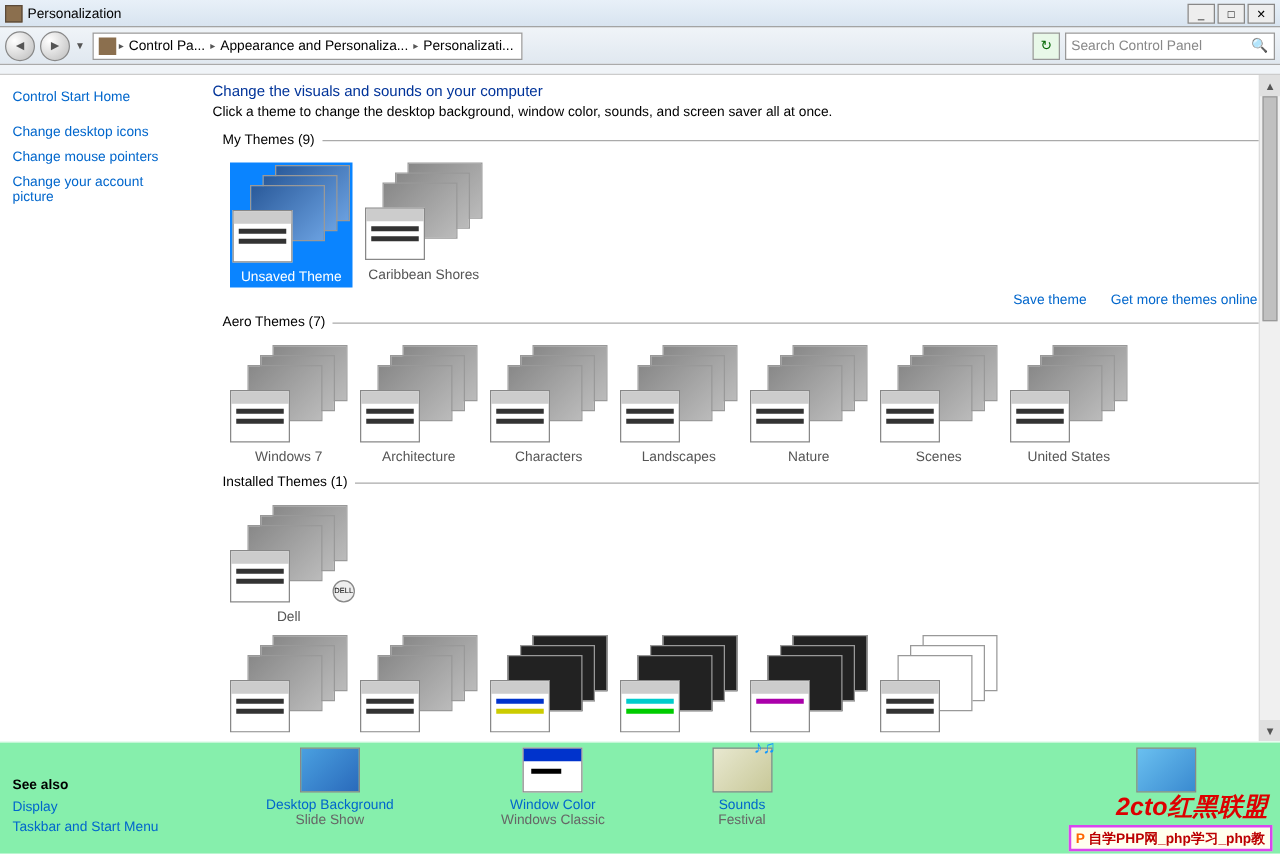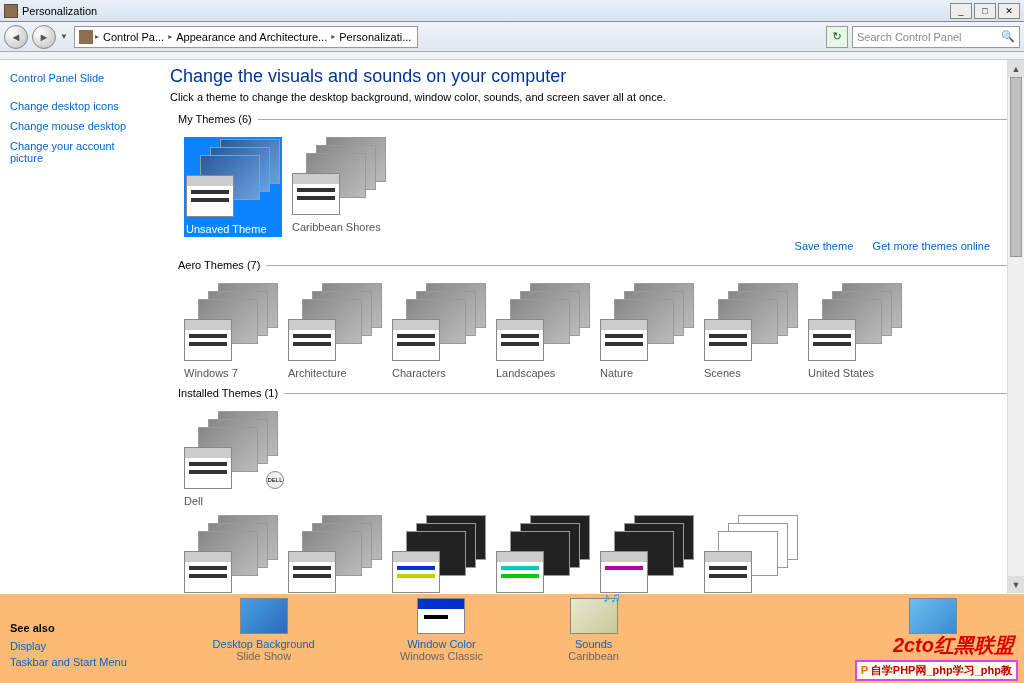--- a/index.html
+++ b/index.html
@@ -21,28 +21,28 @@
   .nav-spacer { flex: 1; }
   .refresh-btn { width: 22px; height: 22px; border: 1px solid #999; background: #e8f8e8; display: flex; align-items: center; justify-content: center; font-size: 11px; color: #060; }
   .searchbox { width: 168px; height: 22px; border: 1px solid #999; background: #fff; padding: 0 4px; display: flex; align-items: center; gap: 4px; font-size: 11px; color: #888; }
   .searchbox .sicon { width: 14px; height: 14px; color: #888; margin-left: auto; }
   .toolbar { height: 8px; background: #f0f4f8; border-bottom: 1px solid #ccc; }
   
   .main { display: flex; height: calc(683px - 22px - 30px - 8px - 90px); }
   .sidebar { width: 170px; padding: 8px 10px; background: #fff; }
   .sidebar a { display: block; color: #0066cc; text-decoration: none; font-size: 11px; padding: 4px 10px 4px 0; cursor: pointer; }
   .content { flex: 1; padding: 6px 10px 0 0; overflow-y: hidden; }
-  .content h2 { font-size: 18px; font-weight: normal; color: #003399; margin-bottom: 4px; }
+  .content h2 { font-size: 12px; font-weight: normal; color: #003399; margin-bottom: 4px; }
   .content .desc { font-size: 11px; margin-bottom: 10px; }
   .section-header { display: flex; align-items: center; font-size: 11px; margin: 6px 0 6px 8px; }
   .section-header .line { flex: 1; height: 1px; background: #aaa; margin-left: 6px; }
   .section-links { margin-left: auto; margin-right: 8px; }
   .section-links a { color: #0066cc; text-decoration: none; margin-left: 16px; font-size: 11px; }
   .themes-row { display: flex; flex-wrap: wrap; gap: 10px; padding: 6px 0 2px 14px; }
-  .theme { width: 94px; text-align: left; font-size: 11px; cursor: pointer; }
+  .theme { width: 94px; text-align: center; font-size: 11px; cursor: pointer; }
   .theme .thumb { width: 94px; height: 80px; position: relative; margin-bottom: 4px; }
   .theme .thumb .bg { position: absolute; width: 60px; height: 45px; border: 1px solid #999; }
   .theme .thumb .bg1 { right: 0; top: 0; }
   .theme .thumb .bg2 { right: 10px; top: 8px; }
   .theme .thumb .bg3 { right: 20px; top: 16px; }
   .theme .thumb .win { position: absolute; left: 0; bottom: 2px; width: 48px; height: 42px; background: #fff; border: 1px solid #888; }
   .theme .thumb .win .wtitle { height: 10px; background: #ccc; }
   .theme .thumb .win .wbar { margin: 4px; height: 4px; background: #333; }
   .theme.selected { background: #0a84ff; color: #fff; padding: 2px; width: 98px; }
   .theme.selected .label { color: #fff; }
@@ -67,21 +67,21 @@
   .hcb .win .wbar:last-child { background: #fff; }
   .hcw .win { background: #fff; }
   .hcw .win .wtitle { background: #000; }
   .hcw .win .wbar { background: #000; }
   .classic .win .wtitle { background: #0a246a; }
   .classic .win .wbar { background: #0a246a; }
   .w7basic .win .wtitle { background: #ccd8e8; }
   .unsaved .win .wtitle { background: #0033cc; }
   .unsaved .win .wbar { background: #000; }
   
-  .bottom { position: absolute; left: 0; right: 0; bottom: 0; height: 90px; background: #fdba74; border-top: 1px solid #fff; display: flex; }
+  .bottom { position: absolute; left: 0; right: 0; bottom: 0; height: 90px; background: #86efac; border-top: 1px solid #fff; display: flex; }
   .bottom-side { width: 170px; padding: 0 10px; font-size: 11px; }
   .bottom-side .hdr { font-weight: bold; margin-bottom: 4px; margin-top: 28px; }
   .bottom-side a { display: block; color: #0066cc; text-decoration: none; padding: 2px 0; }
   .bottom-items { flex: 1; display: flex; justify-content: space-around; align-items: flex-start; padding: 4px 24px 0 0; }
   .bitem { text-align: center; font-size: 11px; cursor: pointer; }
   .bitem .bicon { width: 48px; height: 36px; margin: 0 auto 4px auto; border: 1px solid #888; background: #ddd; position: relative; }
   .bicon-bg { background: linear-gradient(135deg,#4aa0e0,#2a6abb)!important; }
   .bicon-wc { background: #fff !important; }
   .bicon-wc::before { content:""; position:absolute; top:0;left:0;right:0;height:10px;background:#0033cc; }
   .bicon-wc::after { content:""; position:absolute; top:16px;left:6px;width:24px;height:4px;background:#000; }
@@ -112,48 +112,48 @@
 
 <div class="navbar">
   <div class="nav-btn">◄</div>
   <div class="nav-btn">►</div>
   <div class="nav-drop">▼</div>
   <div class="breadcrumb">
     <span class="icon"></span>
     <span class="sep">▸</span>
     <span class="crumb">Control Pa...</span>
     <span class="sep">▸</span>
-    <span class="crumb">Appearance and Architecture...</span>
+    <span class="crumb">Appearance and Personaliza...</span>
     <span class="sep">▸</span>
     <span class="crumb">Personalizati...</span>
   </div>
   <div class="nav-spacer"></div>
   <div class="refresh-btn">↻</div>
   <div class="searchbox">
     <span>Search Control Panel</span>
     <span class="sicon">🔍</span>
   </div>
 </div>
 <div class="toolbar"></div>
 
 <div class="main">
   <div class="sidebar">
-    <a>Control Panel Slide</a>
+    <a>Control Start Home</a>
     <div style="height:8px;"></div>
     <a>Change desktop icons</a>
-    <a>Change mouse desktop</a>
+    <a>Change mouse pointers</a>
     <a>Change your account picture</a>
   </div>
 
   <div class="content">
     <h2>Change the visuals and sounds on your computer</h2>
     <div class="desc">Click a theme to change the desktop background, window color, sounds, and screen saver all at once.</div>
 
     <div class="section-header">
-      <span>My Themes (6)</span>
+      <span>My Themes (9)</span>
       <span class="line"></span>
     </div>
     <div class="themes-row" id="my-themes">
         <div class="theme blue-bg unsaved selected">
     <div class="thumb">
       <div class="bg bg1"></div>
             <div class="bg bg2"></div>
             <div class="bg bg3"></div>
       <div class="win">
               <div class="wtitle"></div>
@@ -173,21 +173,21 @@
               <div class="wtitle"></div>
               <div class="wbar"></div>
               <div class="wbar"></div>
             </div>
 
     </div>
     <div class="label">Caribbean Shores</div>
         </div>
       </div>
 
-    <div style="display:flex;align-items:center;margin-right:16px;">
+    <div style="display:flex;align-items:center;">
       <span class="section-links">
         <a>Save theme</a>
         <a>Get more themes online</a>
       </span>
     </div>
 
     <div class="section-header">
       <span>Aero Themes (7)</span>
       <span class="line"></span>
     </div>
@@ -415,21 +415,21 @@
     <div class="bsub">Slide Show</div>
       </div>
       <div class="bitem">
         <div class="bicon bicon-wc"></div>
     <div class="btitle">Window Color</div>
     <div class="bsub">Windows Classic</div>
       </div>
       <div class="bitem">
         <div class="bicon bicon-snd"></div>
     <div class="btitle">Sounds</div>
-    <div class="bsub">Caribbean</div>
+    <div class="bsub">Festival</div>
       </div>
       <div style="width: 120px;"></div>
       <div class="bitem">
         <div class="bicon bicon-ss"></div>
       </div>
     </div>
 </div>
 
 <div class="logo-red">2cto红黑联盟</div>
 <div class="watermark"><span style="color:#f60;">P</span> <span>自学PHP网_php学习_php教</span></div>

